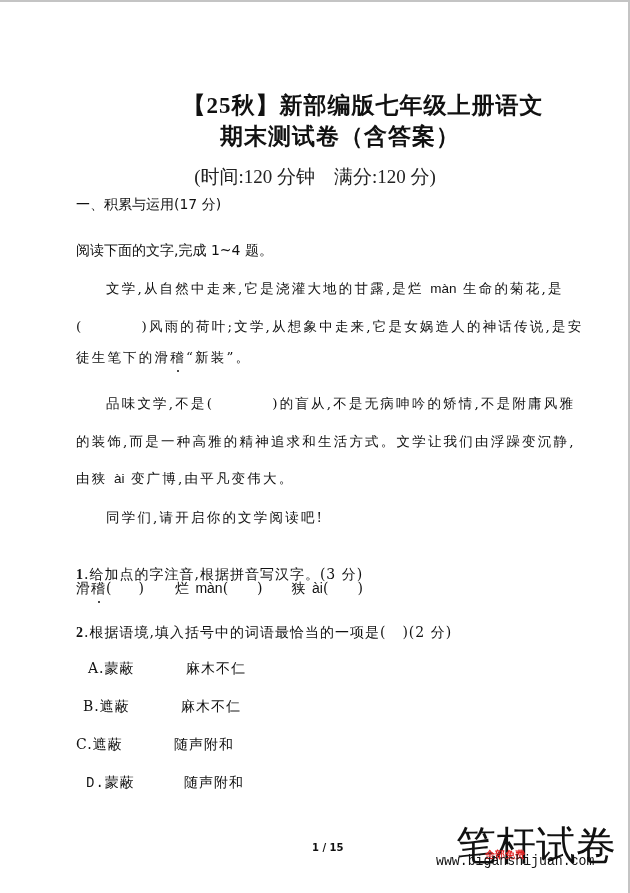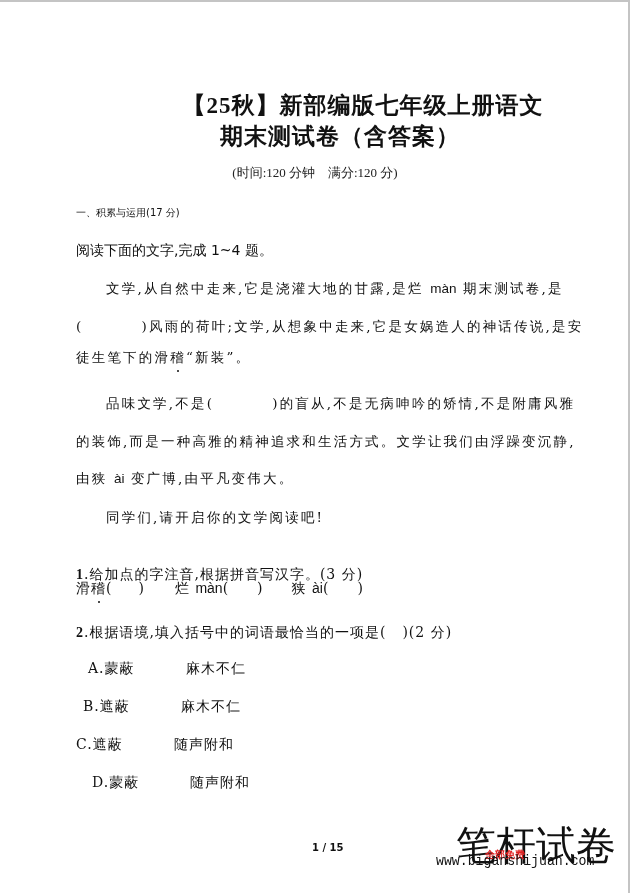--- a/index.html
+++ b/index.html
@@ -40,21 +40,21 @@
     }
     .title-1 { top: 90px; padding-left: 48px; }
     .title-2 { top: 121px; margin-left: 25px; }
     .title .num { font-family: "Liberation Serif", serif; font-weight: bold; }
     .subtitle {
       position: absolute;
       top: 164px;
       left: 0; width: 630px;
       text-align: center;
       font-family: "Liberation Serif", serif;
-      font-size: 13px;
+      font-size: 19px;
       color: #222;
       white-space: pre;
     }
     .line {
       position: absolute;
       white-space: pre;
       font-size: 14px;
       color: #111;
     }
     .sans {
@@ -136,39 +136,39 @@
 </head>
 <body>
 
 <div class="page-border-top"></div>
 <div class="page-border-right"></div>
 
 <div class="title title-1"><span>【</span><span class="num">25</span><span>秋】新部编版七年级上册语文</span></div>
 <div class="title title-2">期末测试卷（含答案）</div>
 <div class="subtitle">(时间:120 分钟    满分:120 分)</div>
 
-<div class="line sans" style="top:206px; left:76px; font-size:10px;text-align:center;"><span>一、积累与运用(17 分)</span></div>
+<div class="line sans" style="top:196px; left:76px; font-size:14px;text-align:center;"><span>一、积累与运用(17 分)</span></div>
 <div class="line sans" style="top:242px; left:76px; font-size:14px;">阅读下面的文字,完成 1~4 题。</div>
 
-<div class="line kai" style="top:280px; left:106px;"><span>文学,从自然中走来,它是浇灌大地的甘露,是烂 </span><span class="pinyin">màn</span><span> 期末测试卷,是</span></div>
+<div class="line kai" style="top:280px; left:106px;"><span>文学,从自然中走来,它是浇灌大地的甘露,是烂 </span><span class="pinyin">màn</span><span> 生命的菊花,是</span></div>
 <div class="line kai" style="top:318px; left:76px;"><span>(</span><span class="blank" style="width:58px;"></span><span>)风雨的荷叶;文学,从想象中走来,它是女娲造人的神话传说,是安</span></div>
 <div class="line kai" style="top:349px; left:76px;"><span>徒生笔下的滑</span><span class="dot-under">稽</span><span>“新装”。</span></div>
 
 <div class="line kai" style="top:395px; left:106px;"><span>品味文学,不是(</span><span class="blank" style="width:58px;"></span><span>)的盲从,不是无病呻吟的矫情,不是附庸风雅</span></div>
 <div class="line kai" style="top:433px; left:76px;text-align:center;">的装饰,而是一种高雅的精神追求和生活方式。文学让我们由浮躁变沉静,</div>
 <div class="line kai" style="top:470px; left:76px;"><span>由狭 </span><span class="pinyin">ài</span><span> 变广博,由平凡变伟大。</span></div>
 
 <div class="line kai" style="top:509px; left:106px;">同学们,请开启你的文学阅读吧!</div>
 
 <div class="line serif-cjk" style="top:546px; left:76px;margin-top:20px;"><span class="bold latin">1</span><span>.给加点的字注音,根据拼音写汉字。(3 分)</span></div>
 <div class="line serif-cjk" style="top:580px; left:76px;"><span><span>滑</span><span class="dot-under">稽</span><span>(</span><span class="blank" style="width:26px;"></span><span>)</span></span><span class="blank" style="width:30px;"></span><span><span>烂 </span><span class="pinyin">màn</span><span>(</span><span class="blank" style="width:28px;"></span><span>)</span></span><span class="blank" style="width:28px;"></span><span><span>狭 </span><span class="pinyin">ài</span><span>(</span><span class="blank" style="width:28px;"></span><span>)</span></span></div>
 
 <div class="line serif-cjk" style="top:624px; left:76px;"><span class="bold latin">2</span><span>.根据语境,填入括号中的词语最恰当的一项是(</span><span class="blank" style="width:16px;"></span><span>)(2 分)</span></div>
 
 <div class="line serif-cjk" style="top:660px; left:88px;"><span class="opt-label">A.蒙蔽</span><span>麻木不仁</span></div>
 <div class="line serif-cjk" style="top:698px; left:76px;margin-left:7px;"><span class="opt-label">B.遮蔽</span><span>麻木不仁</span></div>
 <div class="line serif-cjk" style="top:736px; left:76px;"><span class="opt-label">C.遮蔽</span><span>随声附和</span></div>
-<div class="line serif-cjk" style="top:774px; left:92px;"><span class="opt-label">D.蒙蔽</span><span>随声附和</span></div>
+<div class="line serif-cjk" style="top:774px; left:86px;font-family:Liberation Mono, monospace;"><span class="opt-label">D.蒙蔽</span><span>随声附和</span></div>
 
 <div class="footer-page">1 / 15</div>
 <div class="logo-title">笔杆试卷</div>
 <div class="logo-free">全部免费</div>
 <div class="logo-url">www.biganshijuan.com</div>
 
 </body></html>

